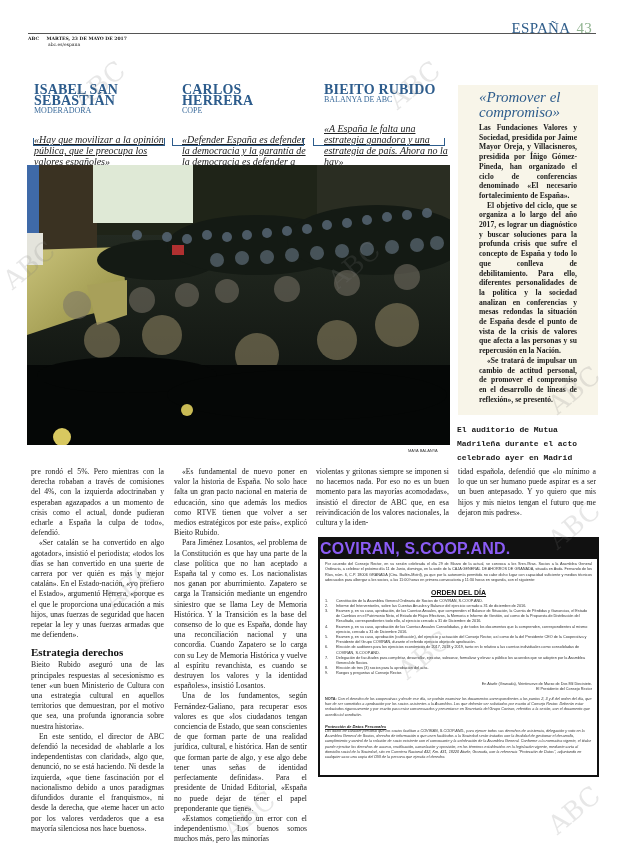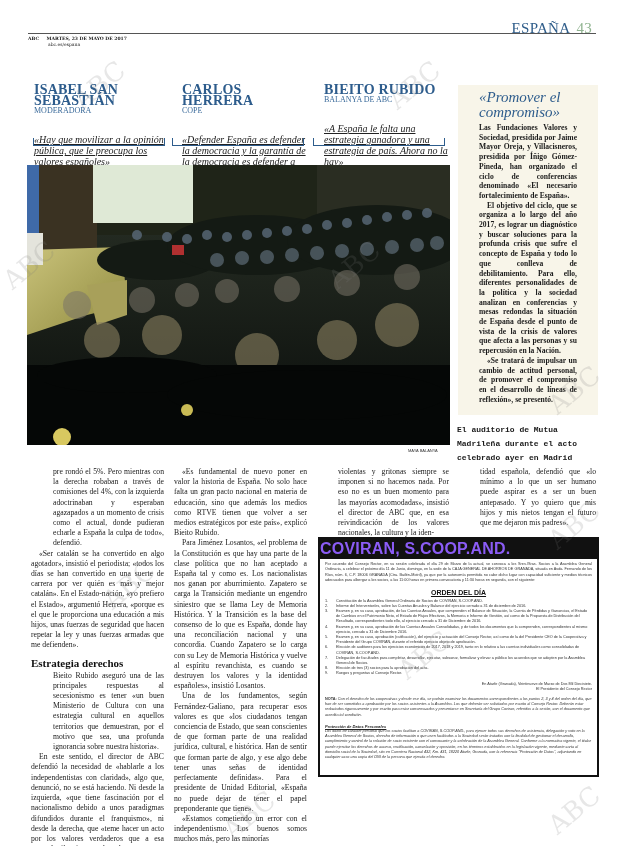--- a/index.html
+++ b/index.html
@@ -25,21 +25,21 @@
   .sidebar { position: absolute; left: 458px; top: 85px; width: 140px; height: 330px; background: #f8f5e9; padding: 5px 21px; }
   .sidebar .title { font-family: "Liberation Serif", serif; font-style: italic; font-size: 15px; line-height: 15px; color: #2d5c8c; margin-bottom: 3px; }
   .sidebar p { font-family: "Liberation Serif", serif; font-weight: bold; font-size: 7.6px; line-height: 9.7px; color: #1a1a1a; text-align: justify; }
   .sidebar p + p { text-indent: 8px; }
 
   .caption { position: absolute; left: 457px; top: 423px; width: 140px; font-family: Liberation Mono, monospace; font-weight: bold; font-size: 8px; line-height: 14px; color: #1a1a1a; }
   .photo-credit { position: absolute; left: 408px; top: 448px; font-size: 4px; color: #333; font-family: "Liberation Sans", sans-serif; }
 
   .col { position: absolute; font-family: "Liberation Serif", serif; font-size: 7.7px; line-height: 10.2px; color: #1a1a1a; text-align: justify; }
   .col p { text-indent: 8px; }
-  .col p.noindent { text-indent: 0; margin-left: 22px; }
+  .col p.noindent { text-indent: 0; }
   .col h3 { font-family: "Liberation Serif", serif; font-weight: bold; font-size: 11px; line-height: 13px; margin: 6px 0 1px; color: #111; }
 
   .ad { position: absolute; left: 318px; top: 537px; width: 281px; height: 240px; border: 2px solid #111; background: #fff; }
   .ad .banner { background: #111; color: #8b5cf6; text-align: left; font-family: "Liberation Sans", sans-serif; font-weight: bold; font-size: 16px; line-height: 20px; letter-spacing: 0.2px; }
   .ad .intro { font-family: "Liberation Sans", sans-serif; font-size: 3.8px; line-height: 5.4px; padding: 3px 5px 0; color: #333; text-align: justify; }
   .ad .orden { text-align: center; font-family: "Liberation Sans", sans-serif; font-weight: bold; font-size: 7px; text-decoration: underline; margin: 5px 0 3px; color: #111; }
   .ad ol { list-style: none; padding: 0 5px; }
   .ad ol li { font-family: "Liberation Sans", sans-serif; font-size: 3.8px; line-height: 5.2px; color: #333; display: flex; }
   .ad ol li .n { width: 11px; flex: none; }
   .ad .sign { text-align: right; font-family: "Liberation Sans", sans-serif; font-size: 3.8px; line-height: 5.2px; padding: 5px 5px 0; color: #333; }

